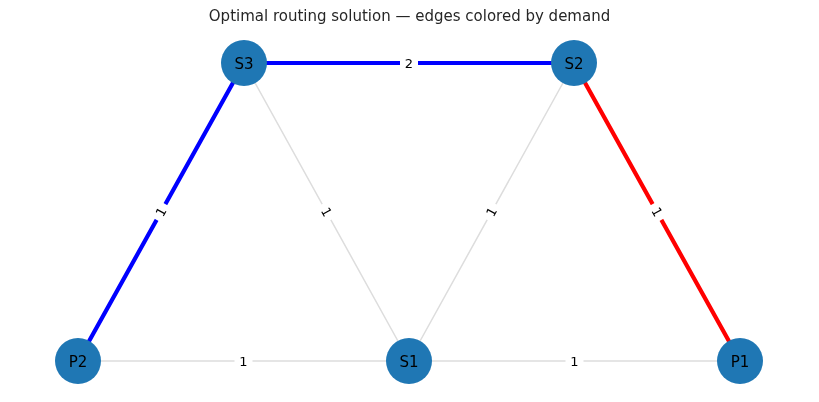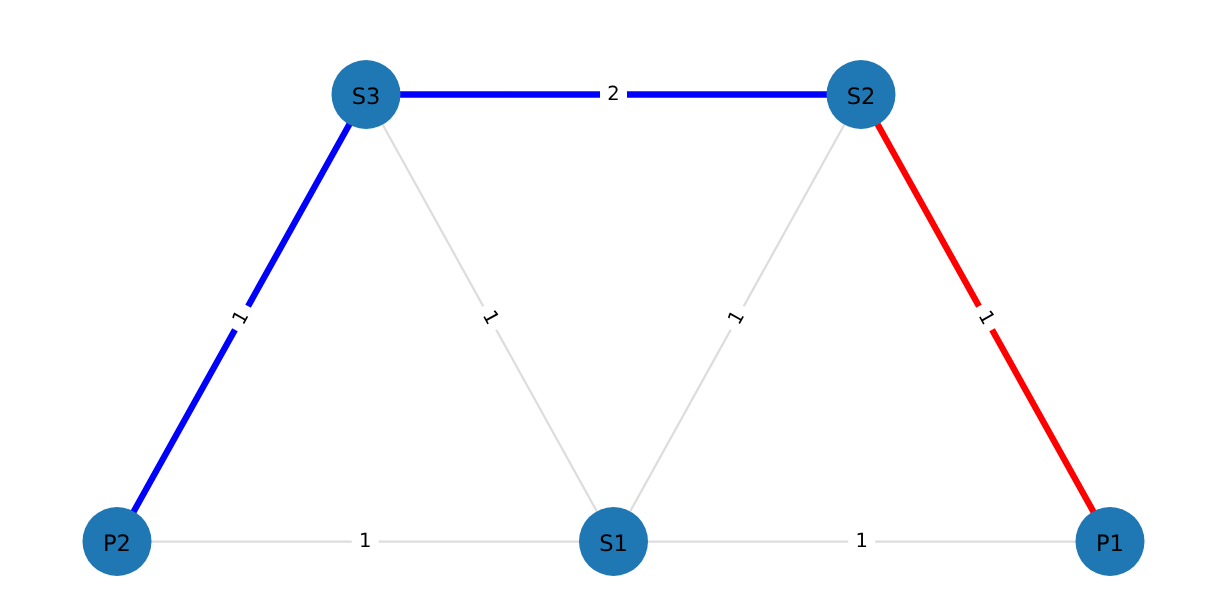--- a/index.html
+++ b/index.html
@@ -56,20 +56,21 @@
   }
   .edge-label-bg {
     fill: #ffffff;
   }
 </style>
 </head>
 <body>
 
 <div id="figure">
 
+  <div id="chart-title">Optimal routing solution — edges colored by demand</div>
 
   <svg id="graph-svg" viewBox="0 0 819 402">
     <g id="edges-layer">
         <line x1="244" y1="63" x2="574" y2="63" stroke="#0000ff" stroke-width="4.2" class="edge-line"></line>
         <line x1="78" y1="361" x2="244" y2="63" stroke="#0000ff" stroke-width="4.2" class="edge-line"></line>
         <line x1="574" y1="63" x2="740" y2="361" stroke="#ff0000" stroke-width="4.2" class="edge-line"></line>
         <line x1="244" y1="63" x2="409" y2="361" stroke="#dddddd" stroke-width="1.5" class="edge-line"></line>
         <line x1="409" y1="361" x2="574" y2="63" stroke="#dddddd" stroke-width="1.5" class="edge-line"></line>
         <line x1="78" y1="361" x2="409" y2="361" stroke="#dddddd" stroke-width="1.5" class="edge-line"></line>
         <line x1="409" y1="361" x2="740" y2="361" stroke="#dddddd" stroke-width="1.5" class="edge-line"></line>

